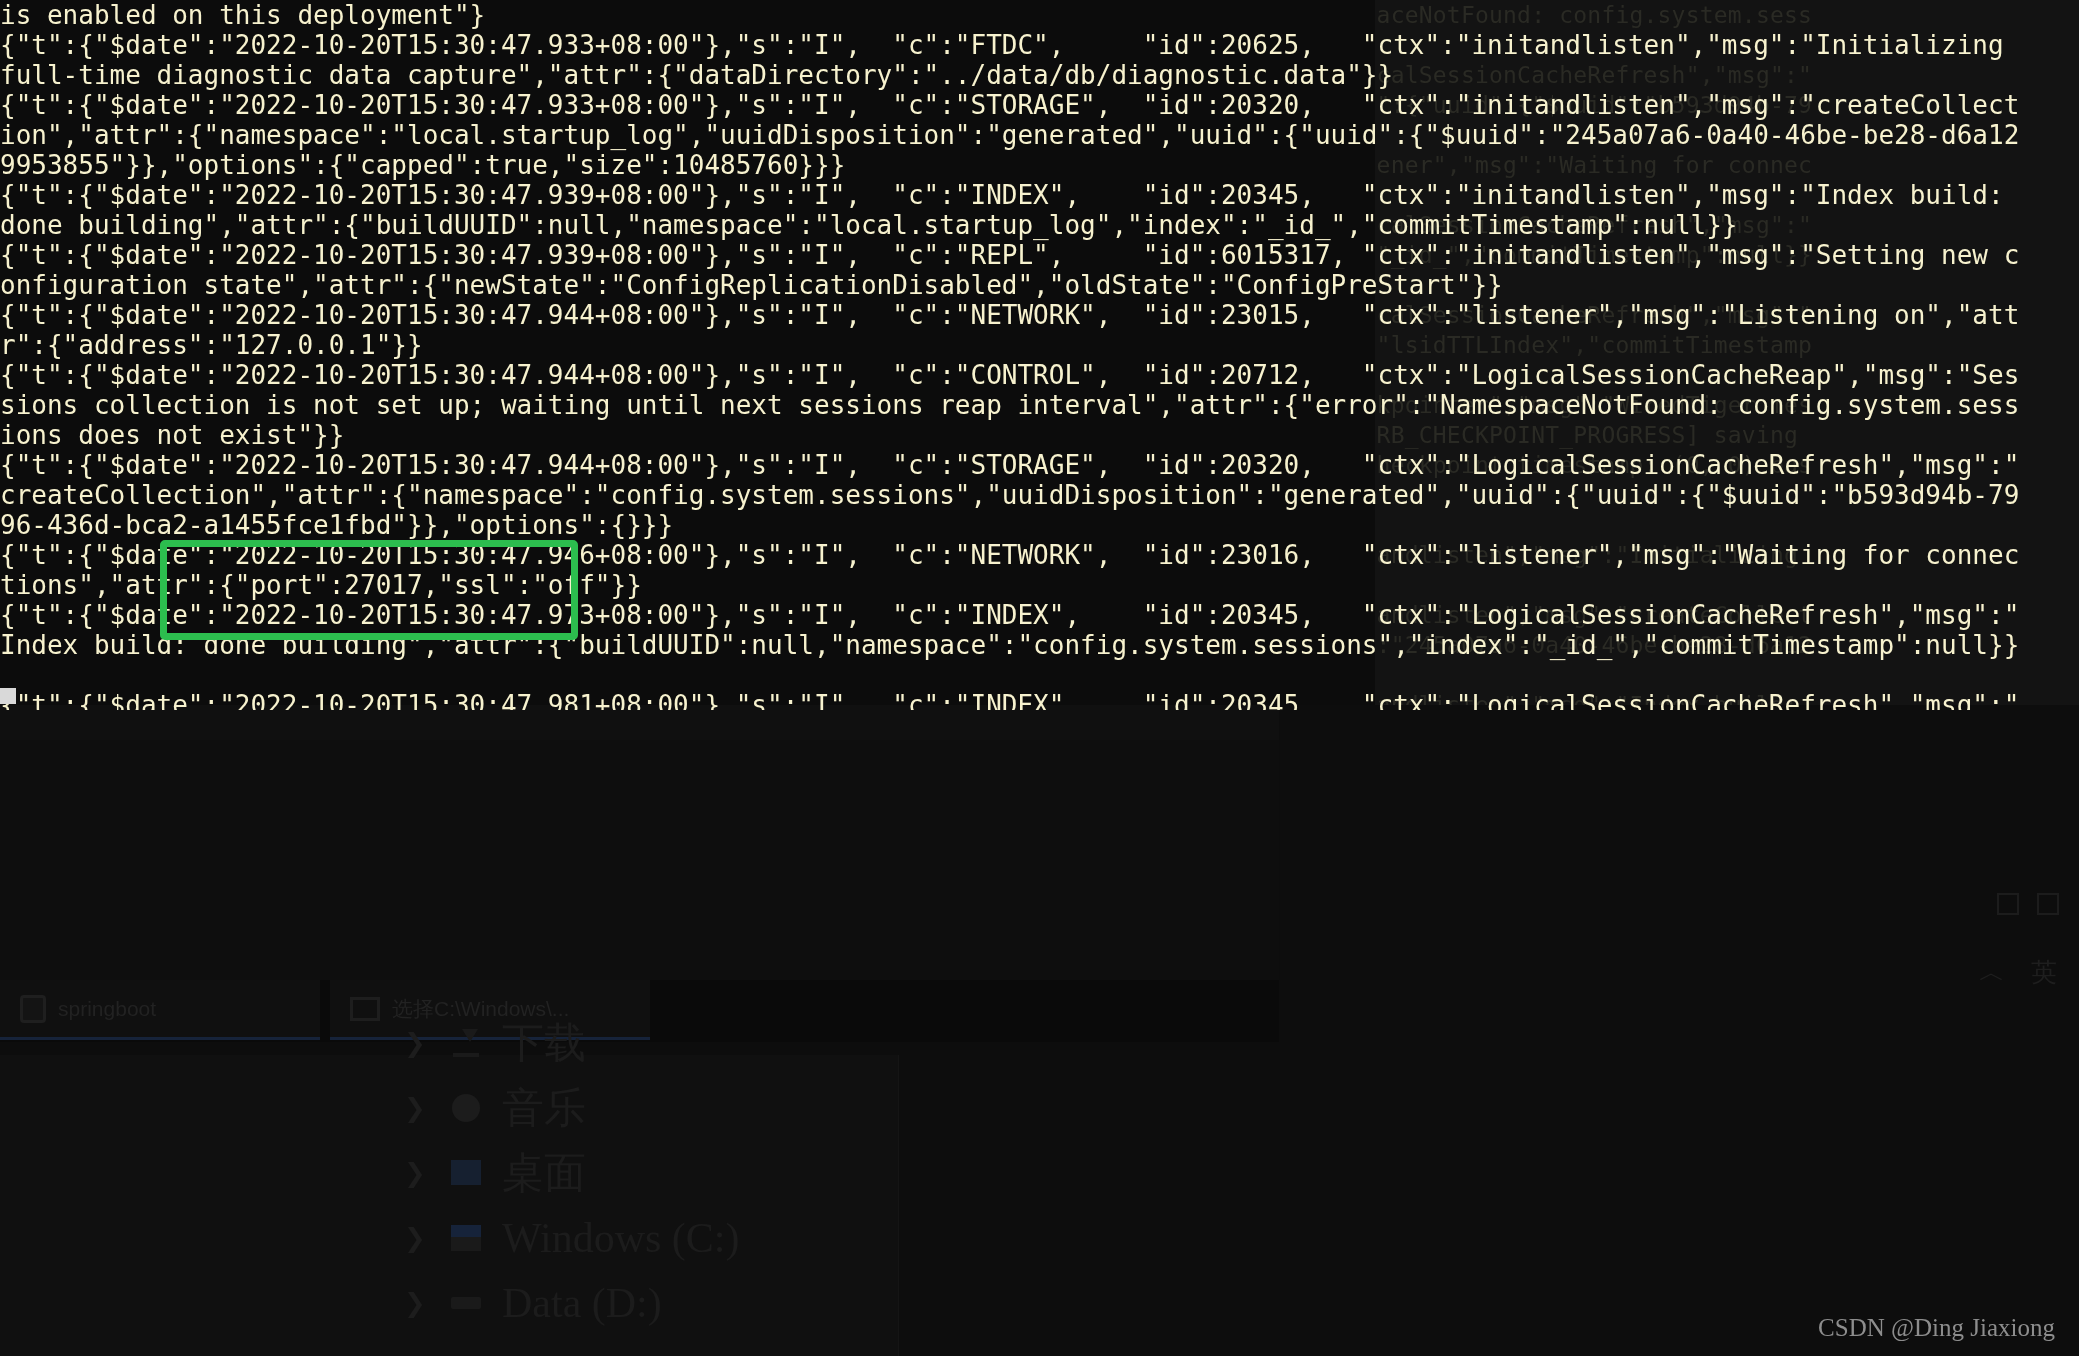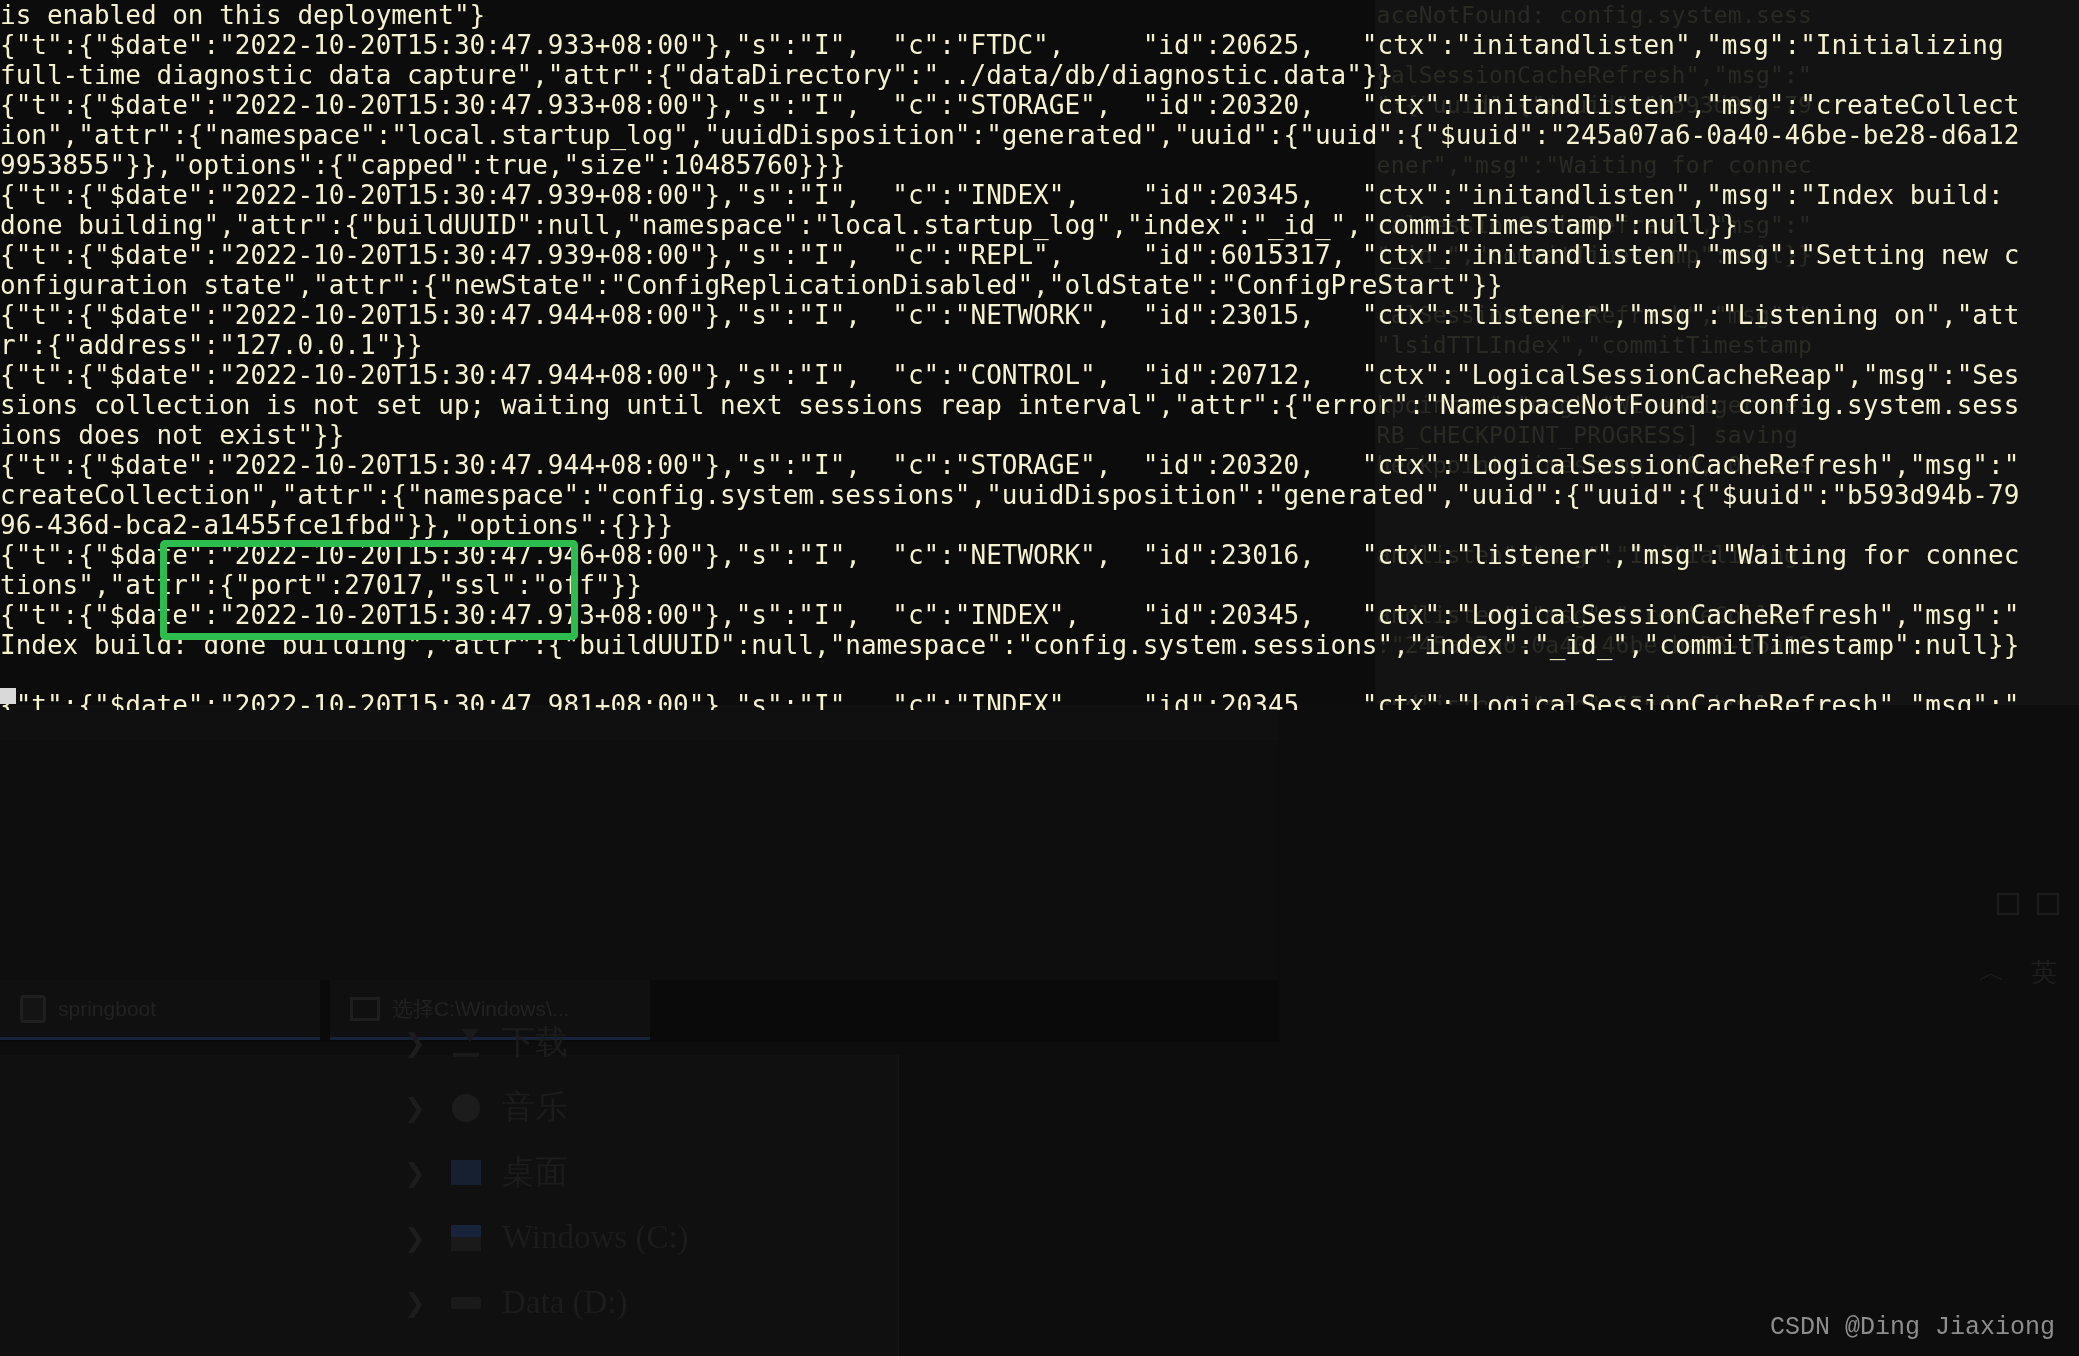--- a/index.html
+++ b/index.html
@@ -198,21 +198,21 @@
     font-size: 26px;
     color: #1d1d1d;
     text-align: center;
   }
   .tree-ico {
     width: 32px; height: 30px;
     display: flex; align-items: center; justify-content: center;
   }
   .tree-label {
     font-family: Liberation Serif, serif;
-    font-size: 33px;
+    font-size: 42px;
     color: #1c1c1c;
     white-space: nowrap;
   }
   .ico-dl {
     width: 26px; height: 24px;
     border-bottom: 4px solid #1a1a1a;
     position: relative;
   }
   .ico-dl::after {
     content: "";
@@ -246,21 +246,21 @@
   .ghost-shape {
     position: absolute;
     background: #101010;
   }
 
   
   .watermark {
     position: absolute;
     right: 24px;
     bottom: 14px;
-    font-family: Liberation Mono, monospace;
+    font-family: Liberation Serif, serif;
     font-size: 25px;
     color: #8d8d8d;
     white-space: nowrap;
   }
 </style>
 </head>
 <body>
 
 <div id="screen">
 

